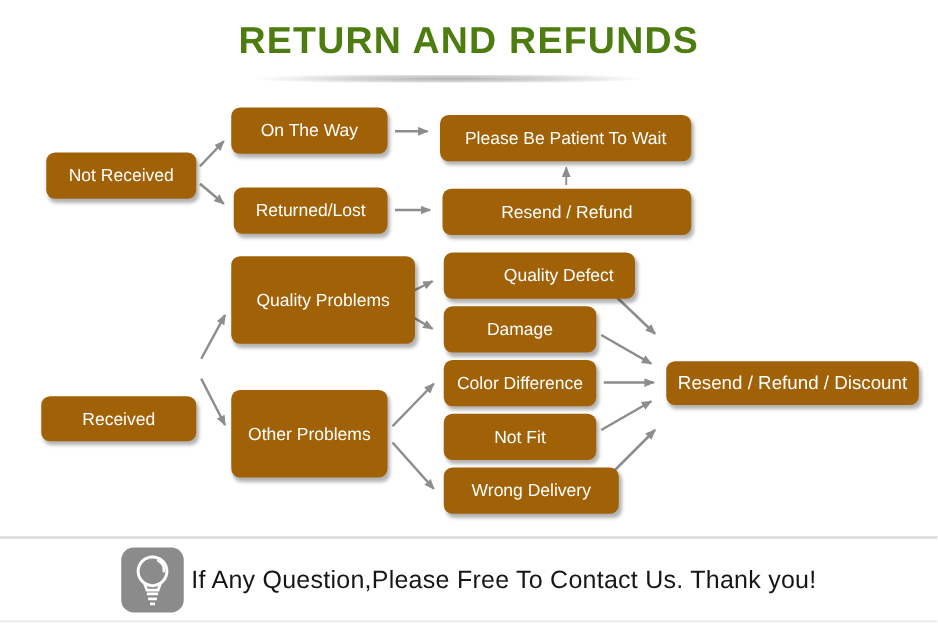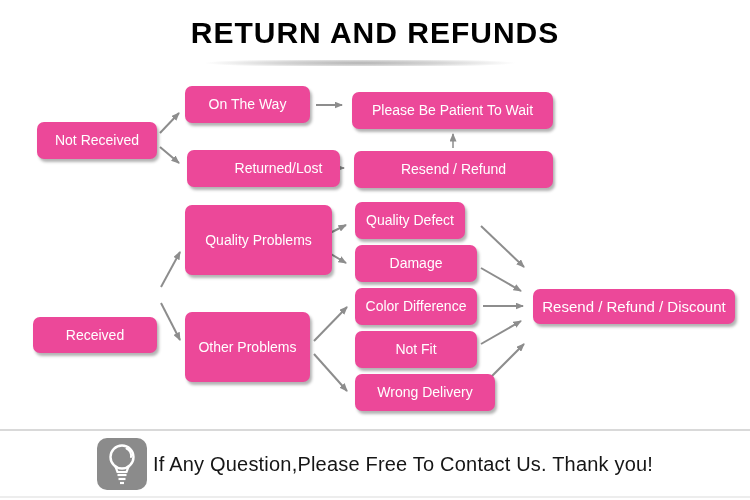--- a/index.html
+++ b/index.html
@@ -4,42 +4,42 @@
 <style>
   html, body { margin: 0; padding: 0; background: #ffffff; }
   .canvas {
     position: relative; width: 750px; height: 500px;
     background: #ffffff; overflow: hidden;
     font-family: "Liberation Sans", sans-serif;
   }
   .page-title {
     position: absolute; left: 0; top: 16px; width: 750px;
     text-align: center; font-size: 30px; font-weight: bold;
-    letter-spacing: 1px; color: #000000; margin: 0;
+    letter-spacing: 1px; color: #4d7c0f; margin: 0;
   }
   .title-underline {
     position: absolute; left: 152px; top: 60px; width: 416px; height: 6px;
     background: radial-gradient(ellipse 50% 100% at center, #b4b4b4 0%, rgba(180,180,180,0.55) 40%, rgba(255,255,255,0) 75%);
   }
   svg.arrows { position: absolute; left: 0; top: 0; }
   .node {
-    position: absolute; background: #ec4899; color: #ffffff;
+    position: absolute; background: #a16207; color: #ffffff;
     display: flex; align-items: center; justify-content: center;
     border-radius: 7px; font-size: 14px; text-align: center;
     box-shadow: 2px 3px 3px rgba(0,0,0,0.30); line-height: 1.15;
   }
   .n-not-received   { left: 37px;  top: 122px; width: 120px; height: 37px; }
   .n-on-the-way     { left: 185px; top: 86px;  width: 125px; height: 37px; }
-  .n-returned-lost  { left: 187px; top: 150px; width: 123px; height: 37px; padding-left: 30px; }
+  .n-returned-lost  { left: 187px; top: 150px; width: 123px; height: 37px; }
   .n-please-wait    { left: 352px; top: 92px;  width: 201px; height: 37px; }
   .n-resend-refund  { left: 354px; top: 151px; width: 199px; height: 37px; }
   .n-received       { left: 33px;  top: 275px; width: 124px; height: 36px; margin-top: 42px; }
   .n-quality-problems { left: 185px; top: 205px; width: 147px; height: 70px; }
   .n-other-problems { left: 185px; top: 312px; width: 125px; height: 70px; }
-  .n-quality-defect { left: 355px; top: 202px; width: 110px; height: 37px; }
+  .n-quality-defect { left: 355px; top: 202px; width: 122px; height: 37px; padding-left: 31px; }
   .n-damage         { left: 355px; top: 245px; width: 122px; height: 37px; }
   .n-color-difference { left: 355px; top: 288px; width: 122px; height: 37px; }
   .n-not-fit        { left: 355px; top: 331px; width: 122px; height: 37px; }
   .n-wrong-delivery { left: 355px; top: 374px; width: 140px; height: 37px; }
   .n-discount       { left: 533px; top: 289px; width: 202px; height: 35px; font-size: 15px; }
   .footer-divider {
     position: absolute; left: 0; top: 429px; width: 750px; height: 2px;
     background: #d9d9d9;
   }
   .footer-bottom-line {

